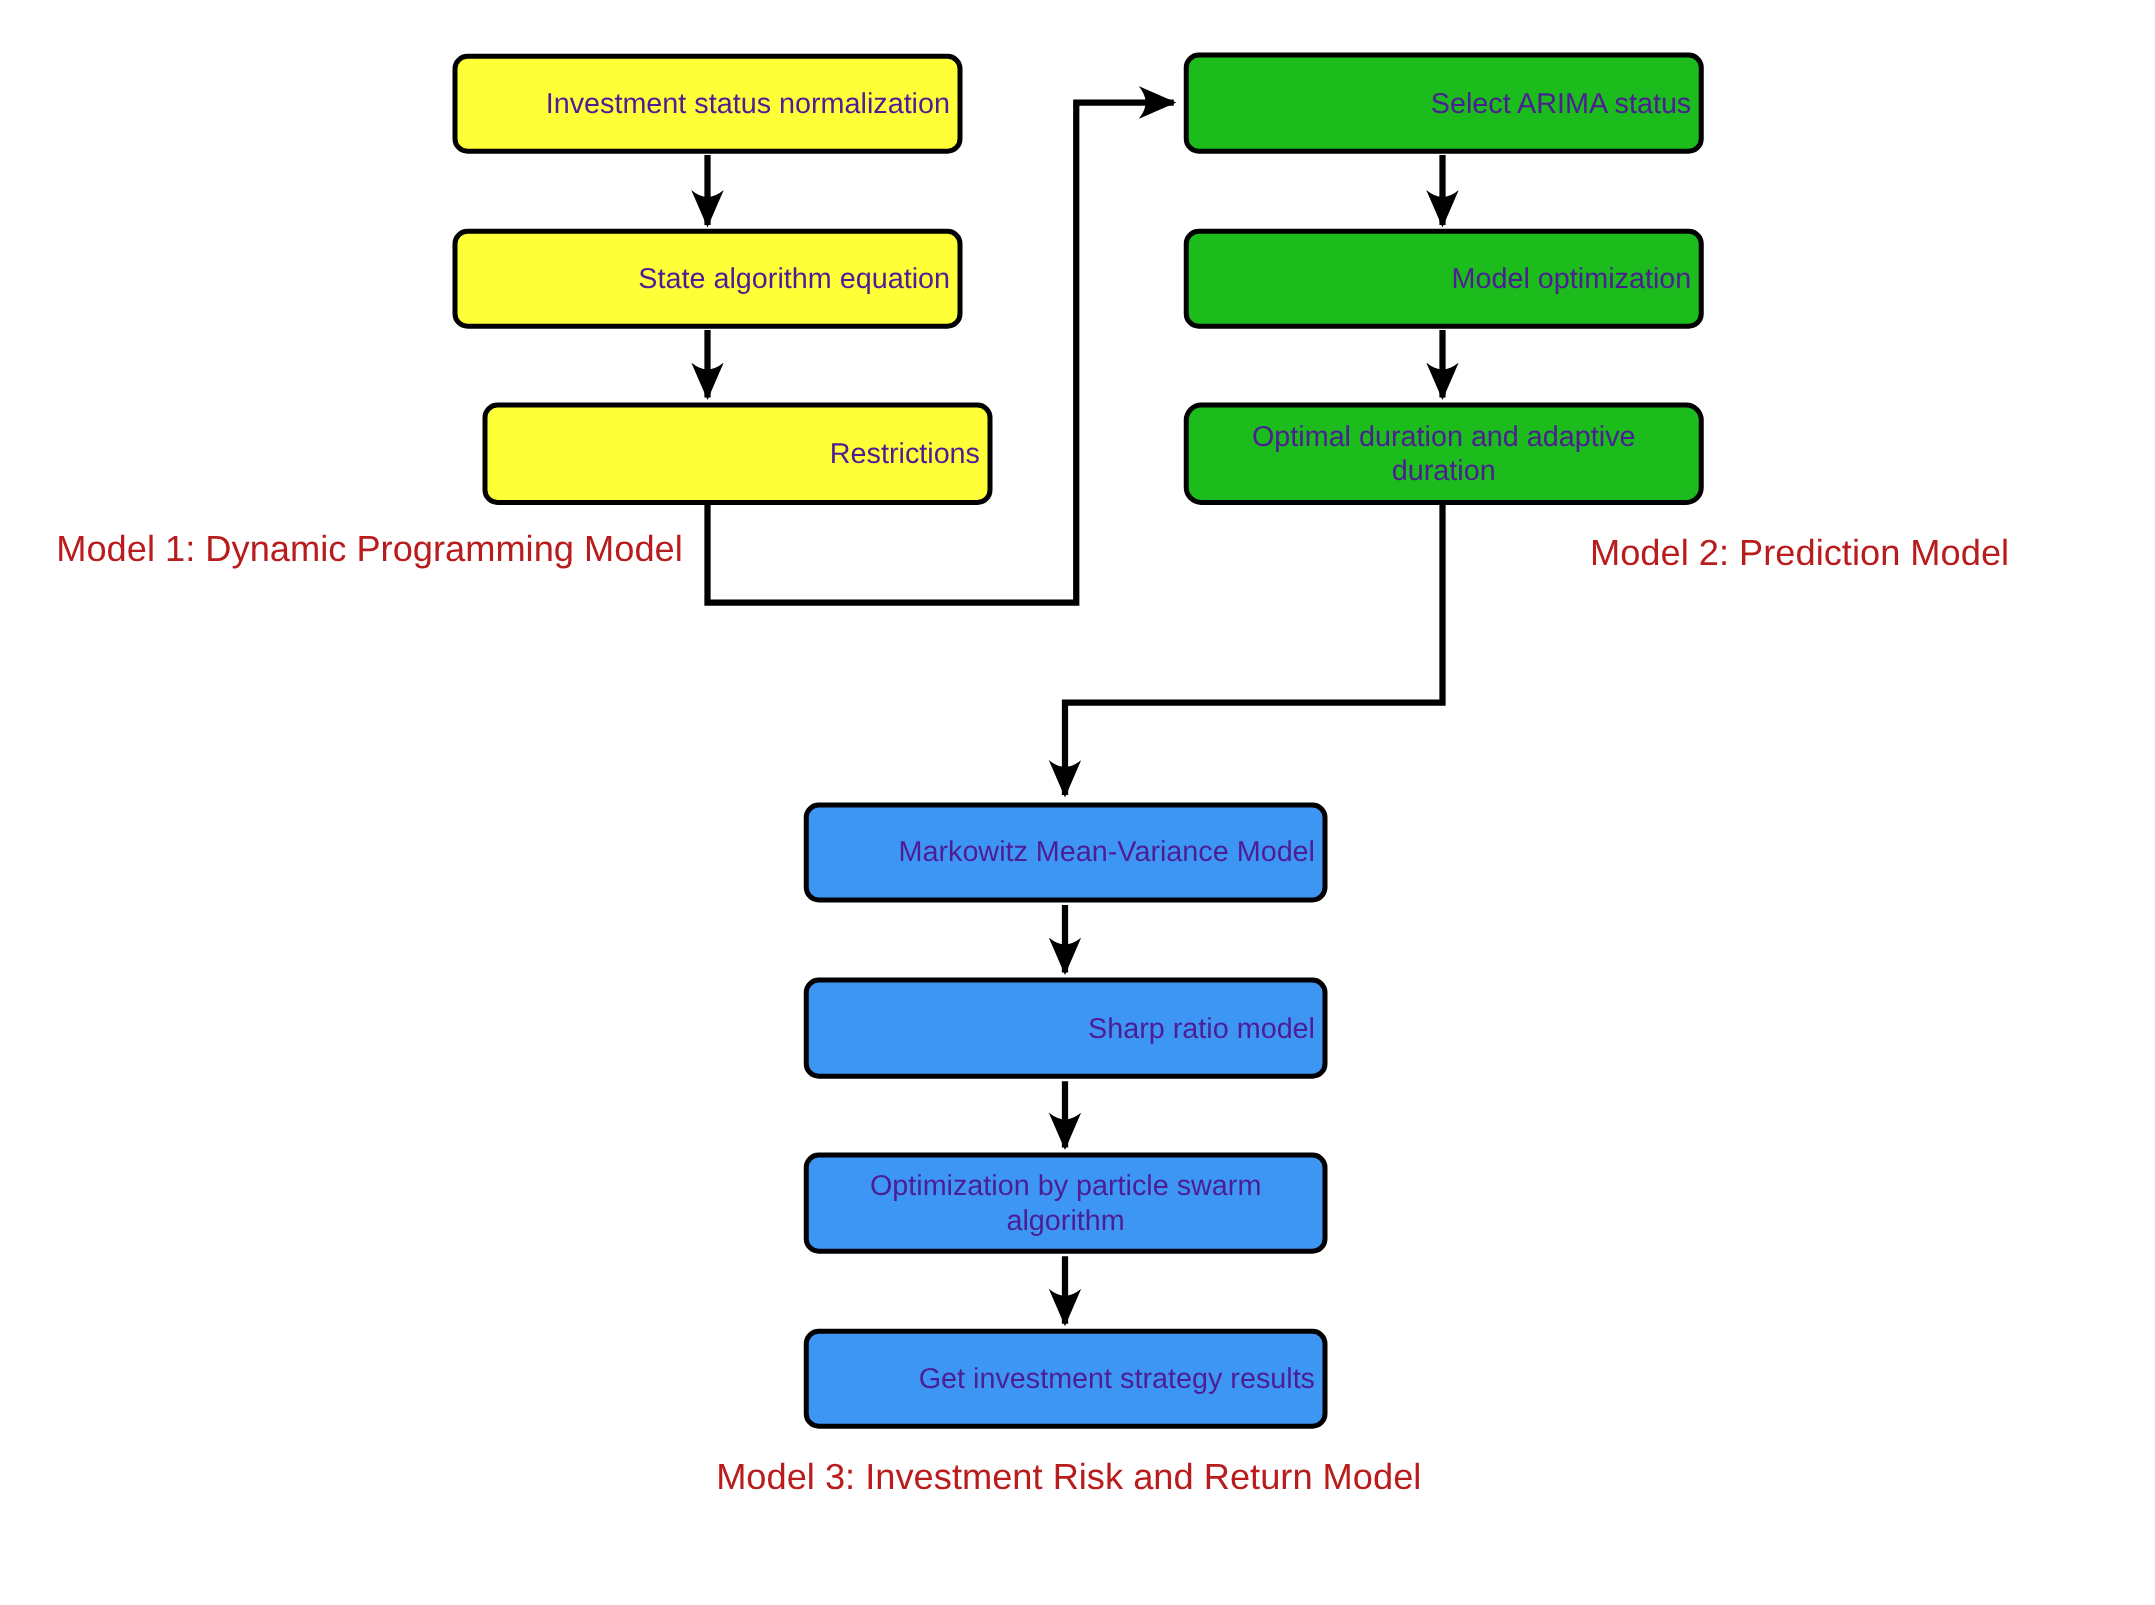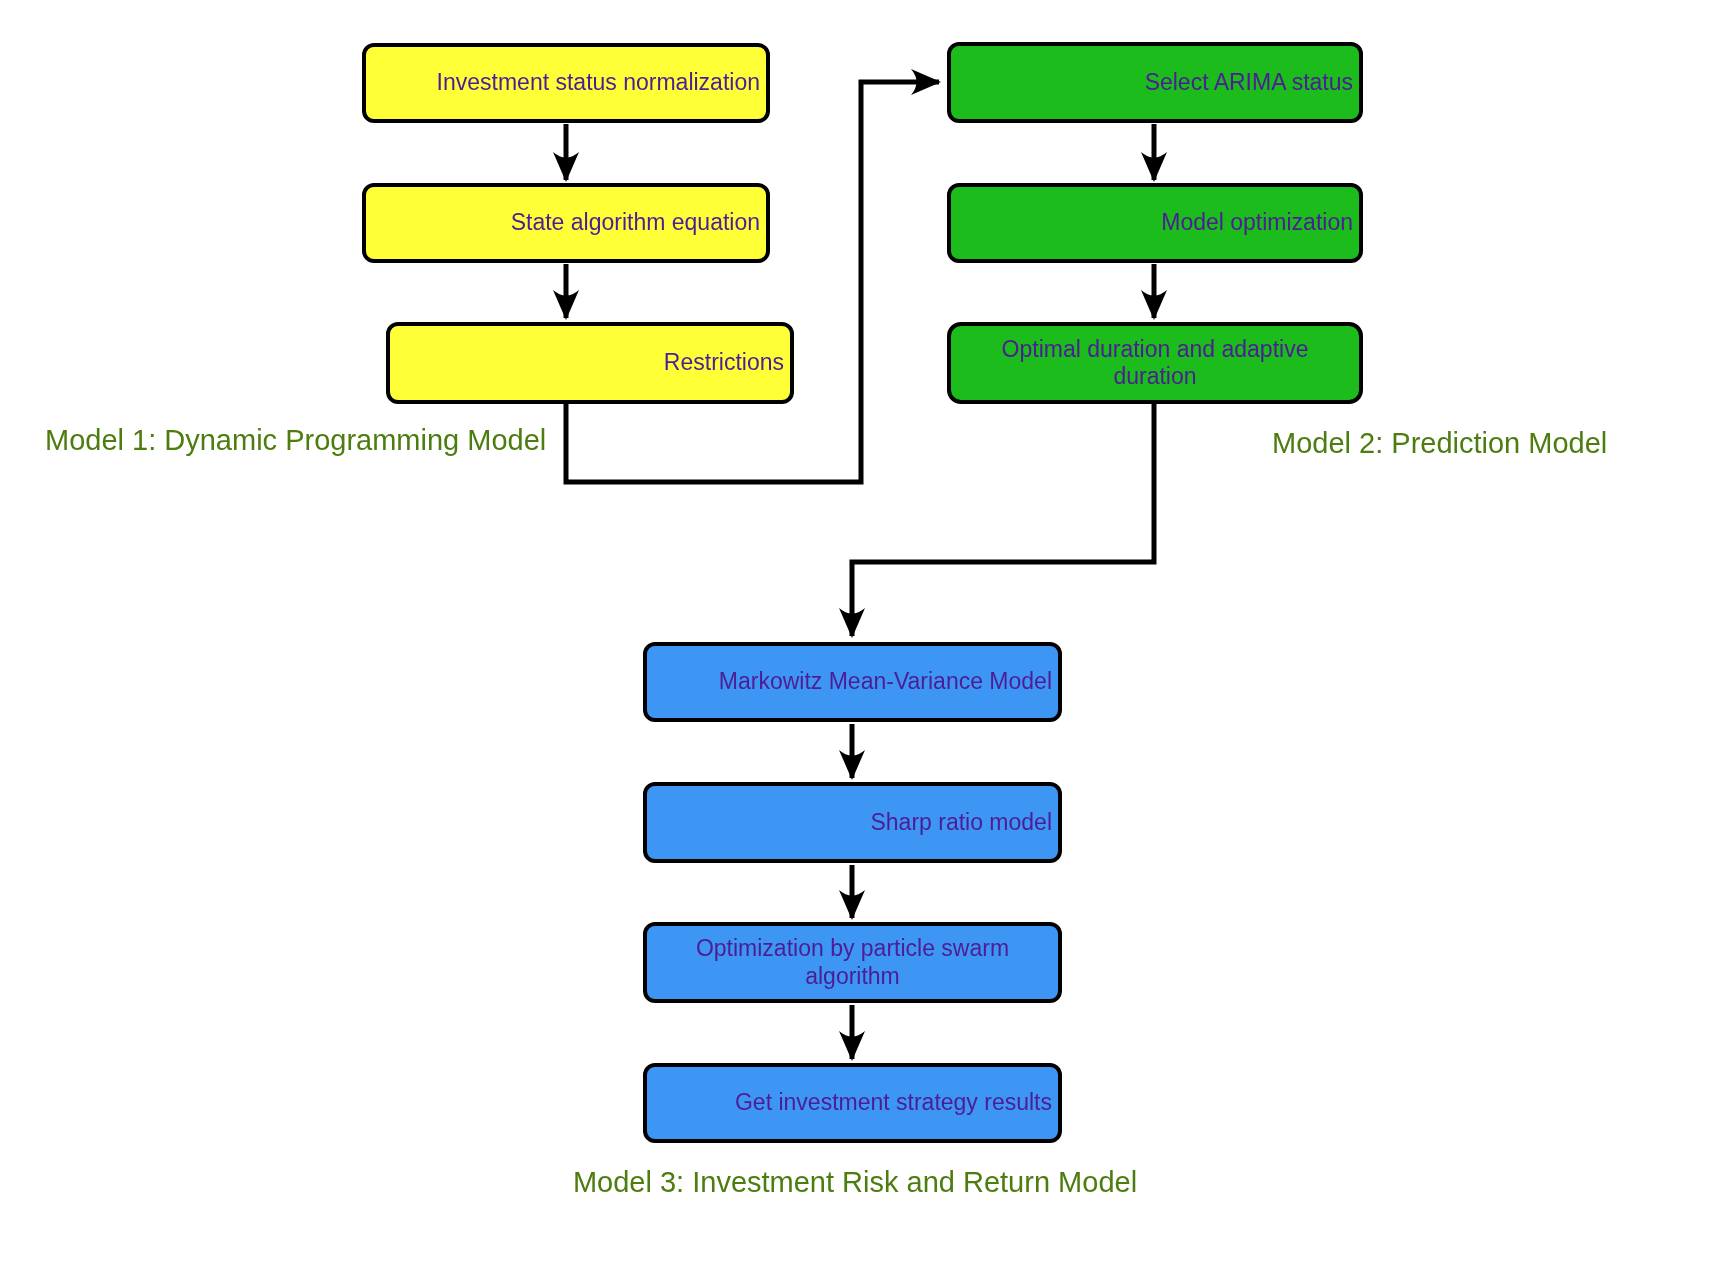--- a/index.html
+++ b/index.html
@@ -19,21 +19,21 @@
     display:flex; align-items:center; justify-content:flex-end;
     text-align:center;
     font-size:23px; line-height:1.18; color:#4c1d95;
     padding:0 6px;
   }
   .fill-yellow { background:#FFFF38; }
   .fill-green  { background:#1BBC1B; }
   .fill-blue   { background:#3E96F4; }
   .model-label {
     position:absolute;
-    font-size:29px; color:#4d7c0f;
+    font-size:29px; color:#b91c1c;
     white-space:nowrap;
   }
   .centered-label { transform:translateX(-50%); }
 </style>
 </head>
 <body>
 
 <div id="canvas">
 
   <svg id="wires" viewBox="0 0 1724 1284" xmlns="http://www.w3.org/2000/svg">

